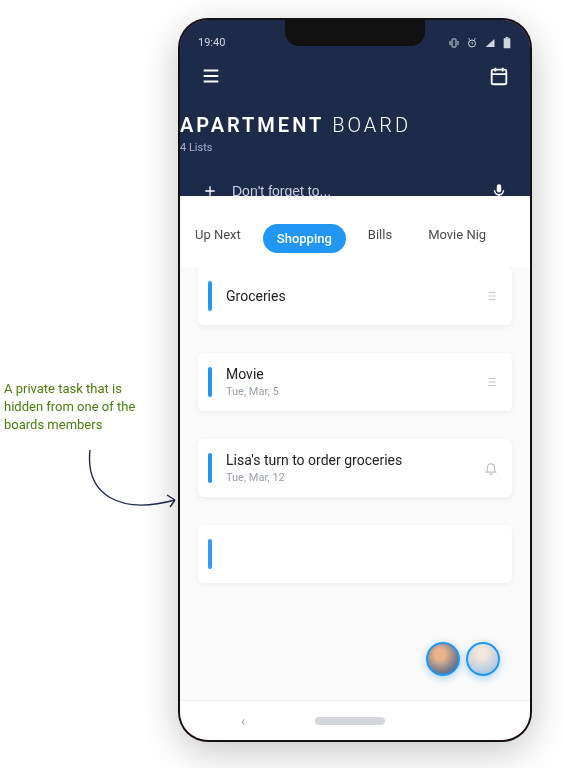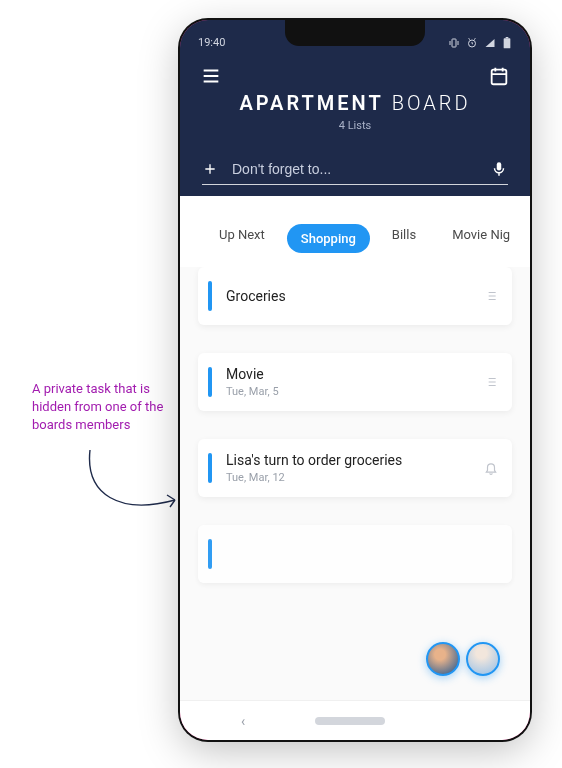--- a/index.html
+++ b/index.html
@@ -6,25 +6,25 @@
   body {
     font-family: -apple-system, BlinkMacSystemFont, "Segoe UI", Roboto, Helvetica, Arial, sans-serif;
     background: #fff;
     width: 562px;
     height: 768px;
     position: relative;
     overflow: hidden;
   }
   .annotation {
     position: absolute;
-    left: 32px;
+    left: 4px;
     top: 380px;
     width: 140px;
     font-size: 13px;
-    color: #a21caf;
+    color: #4d7c0f;
     line-height: 1.4;
   }
   .annotation-arrow {
     position: absolute;
     left: 80px;
     top: 445px;
     width: 100px;
     height: 80px;
   }
   .phone {
@@ -66,21 +66,21 @@
     color: #d1d5e0;
   }
   .statusbar-right { display: flex; gap: 6px; align-items: center; }
   .appbar {
     display: flex;
     justify-content: space-between;
     align-items: center;
     padding: 6px 20px 4px;
   }
   .hamburger, .cal-icon { width: 22px; height: 22px; cursor: pointer; }
-  .title-block { text-align: center; margin-top: 0; }
+  .title-block { margin-top: 22px; }
   .board-title { font-size: 20px; letter-spacing: 3px; font-weight: 300; }
   .board-title strong { font-weight: 600; letter-spacing: 3px; }
   .list-count { font-size: 11px; color: #aab2c8; margin-top: 4px; }
   .input-row {
     display: flex;
     align-items: center;
     margin: 28px 22px 0;
     border-bottom: 1px solid rgba(255,255,255,0.8);
     padding-bottom: 6px;
   }
@@ -91,21 +91,21 @@
     border: none;
     color: #fff;
     font-size: 14px;
     outline: none;
   }
   .task-input::placeholder { color: #c9cfdf; }
   .mic-icon { width: 18px; height: 18px; margin-left: 10px; }
   .tabs {
     display: flex;
     gap: 8px;
-    padding: 20px 25px 14px;
+    padding: 20px 1px 14px;
     overflow-x: hidden;
     align-items: center;
     background: #fff;
   }
   .tab {
     font-size: 13px;
     color: #4b4b4b;
     padding: 7px 14px;
     border-radius: 16px;
     white-space: nowrap;

